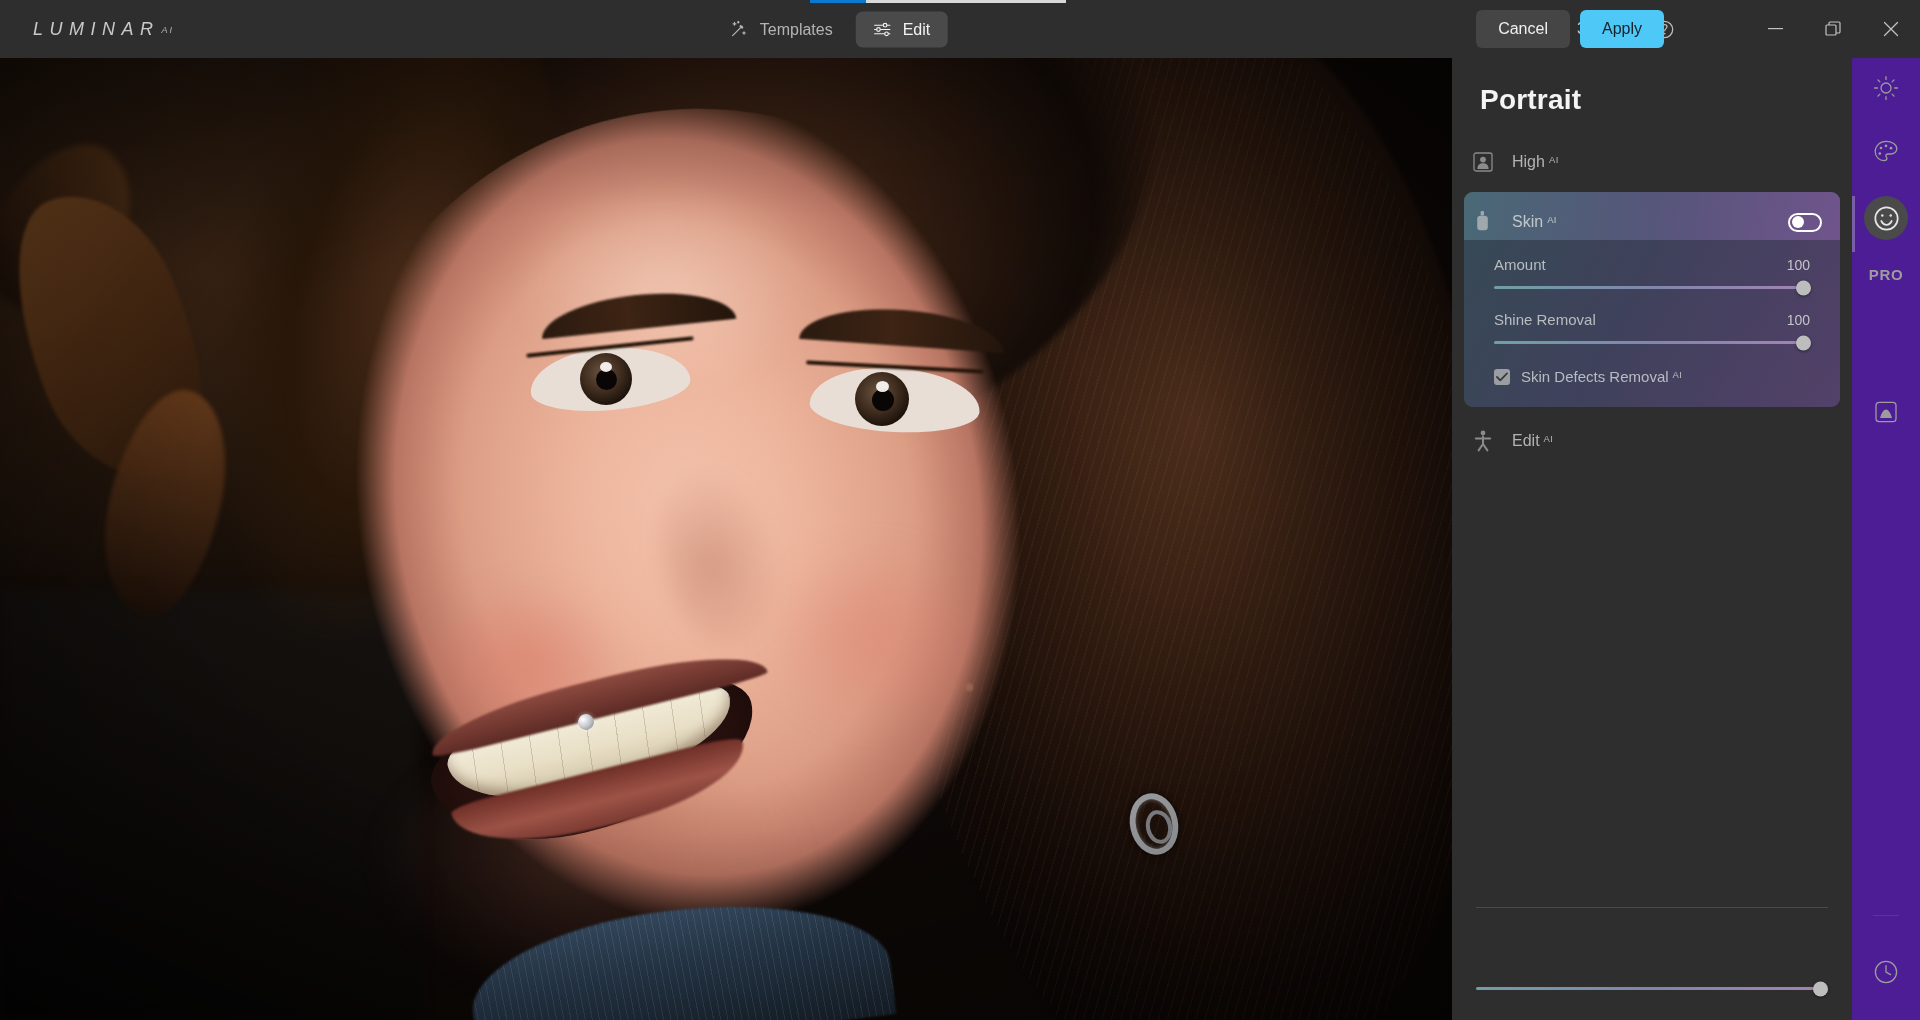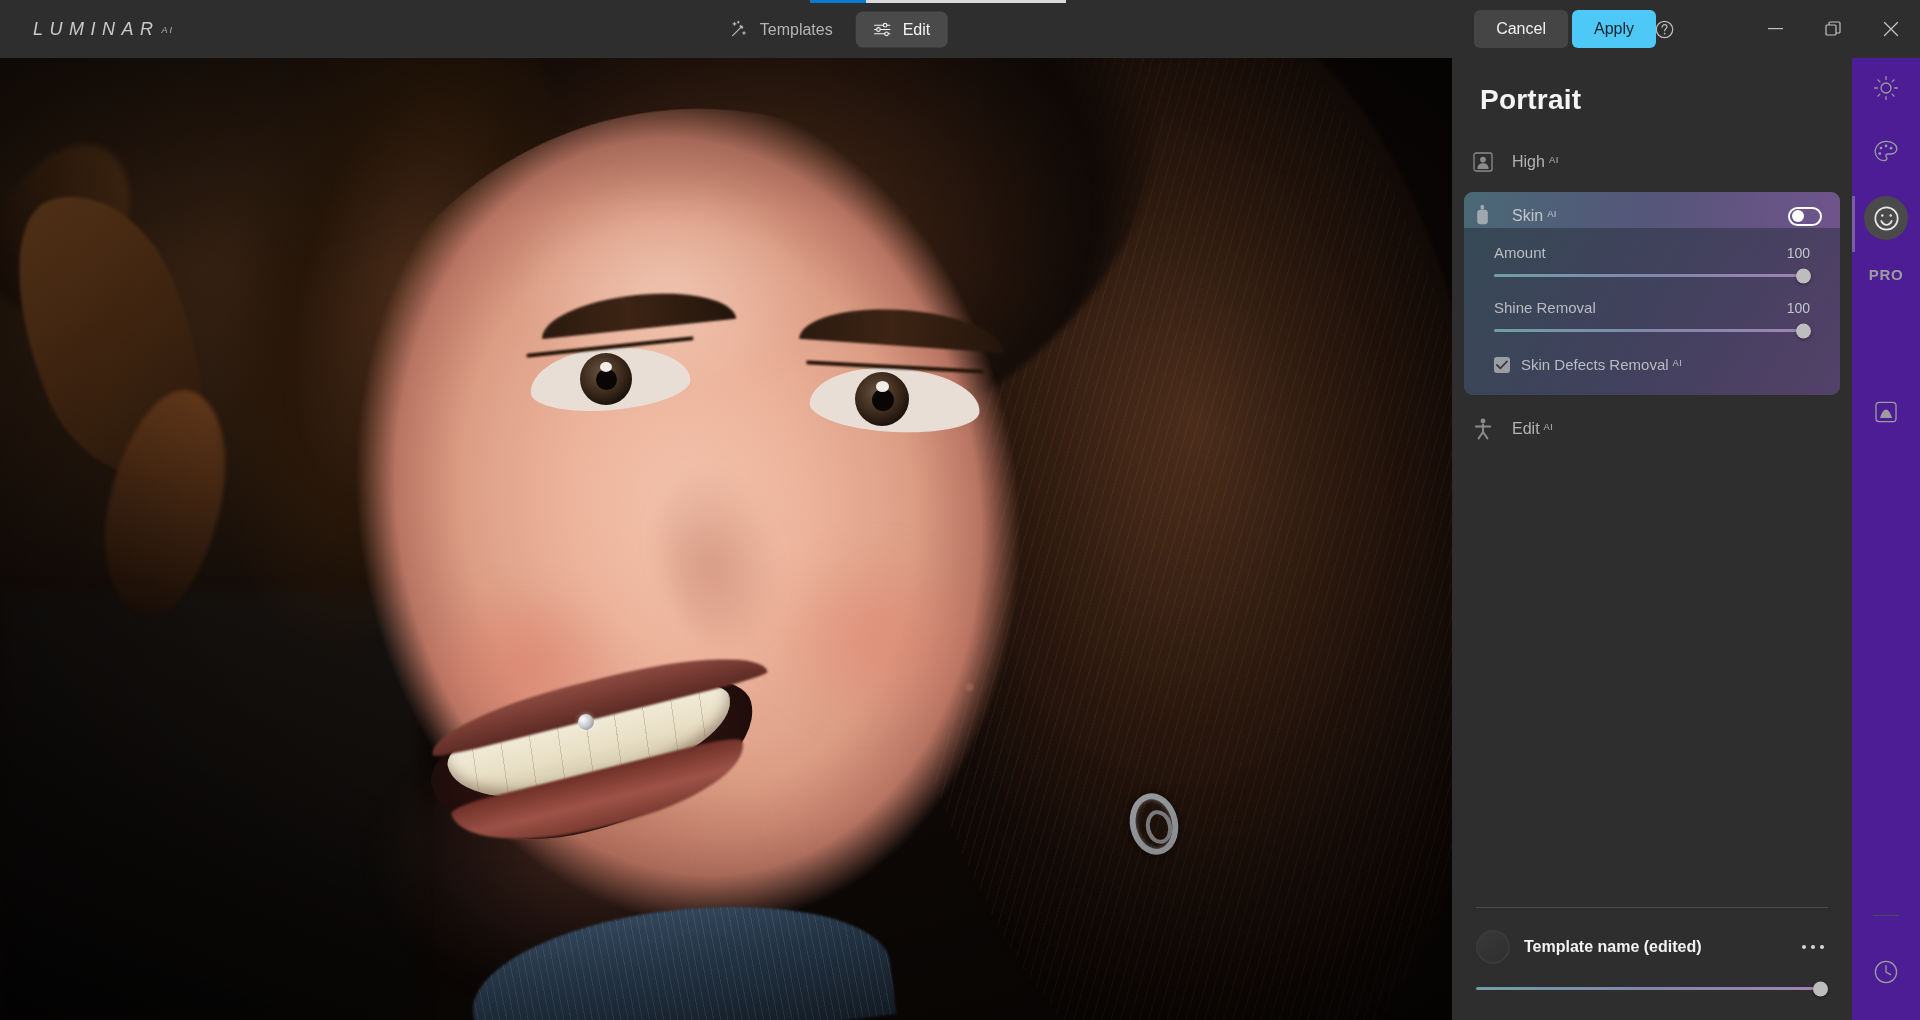--- a/index.html
+++ b/index.html
@@ -58,22 +58,22 @@
     width:48px; height:38px; display:flex; align-items:center; justify-content:center;
     cursor:pointer;
   }
   .zoom-box {
     display:flex; align-items:center; gap:11px; cursor:pointer;
     padding:0 8px 0 14px; color:#c6c6c6; font-size:16px;
   }
   .chev { width:12px; height:7px; }
 
   .actions {
-    position:absolute; right:264px; top:50%; transform:translateY(-50%);
-    display:flex; align-items:flex-start; gap:4px;
+    position:absolute; right:256px; top:50%; transform:translateY(-50%);
+    display:flex; align-items:flex-start; gap:10px;
   }
   .btn {
     border:none; border-radius:6px; cursor:pointer;
     font-size:16px; padding:10px 22px;
     font-family:"Liberation Sans", sans-serif;
   }
   .btn-cancel { background:#454545; color:#f0f0f0; }
   .btn-apply { background:#4ec8f7; color:#16222b; }
 
   .wincontrols {
@@ -304,21 +304,21 @@
   }
   .tool-icon { width:26px; display:flex; align-items:center; justify-content:center; color:#8b8b8b; }
   .tool-label { font-size:16px; color:#b3b3b3; display:flex; align-items:flex-start; gap:4px; }
   .sup { font-size:9.5px; line-height:1; margin-top:2px; letter-spacing:.4px; }
 
   .skin-card {
     margin:4px 12px 0 12px; border-radius:9px; overflow:hidden;
     background:linear-gradient(115deg, rgba(62,92,106,.95) 0%, rgba(72,78,112,.95) 45%, rgba(96,74,124,.95) 100%);
   }
   .skin-head {
-    display:flex; align-items:center; gap:16px; height:36px; padding:12px 18px 0 6px;
+    display:flex; align-items:center; gap:16px; height:48px; padding:12px 18px 0 6px;
     background:linear-gradient(100deg, rgba(74,105,118,.98) 0%, rgba(86,86,122,.98) 50%, rgba(112,84,140,.98) 100%);
     cursor:pointer;
     text-align:right;
   }
   .skin-head .tool-icon { color:#9fa8ad; }
   .skin-head .tool-label { color:#c3c6cb; }
   .toggle {
     margin-left:auto; width:34px; height:19px; border-radius:11px;
     border:2px solid #ffffff; display:flex; align-items:center;
     padding:0 2px; cursor:pointer;
@@ -627,29 +627,20 @@
         </span>
         <span class="tool-label">
           <span>Edit</span>
             <span class="sup">AI</span>
         </span>
       </div>
 
     </div>
 
     <div class="tpl-sep"></div>
-    <div class="tpl-row">
-      <span class="tpl-thumb"></span>
-      <span class="tpl-name">Template name (edited)</span>
-      <span class="tpl-dots">
-          <i></i>
-          <i></i>
-          <i></i>
-        </span>
-    </div>
     <div class="tpl-slider">
       <span class="sld-knob"></span>
     </div>
   </div>
 
   <div class="rail">
     <div class="rail-sel"></div>
 
     <div class="rail-btn">
       <span>

